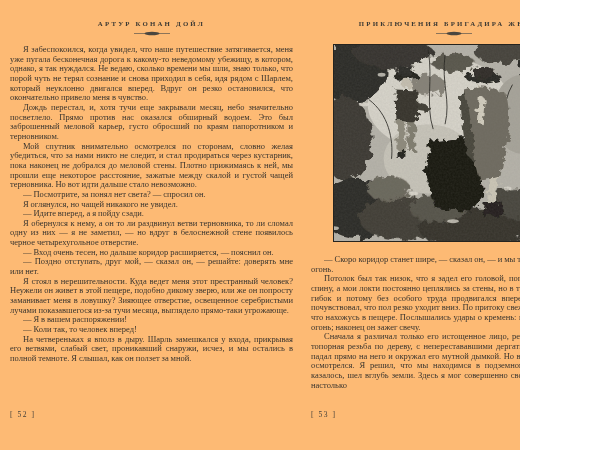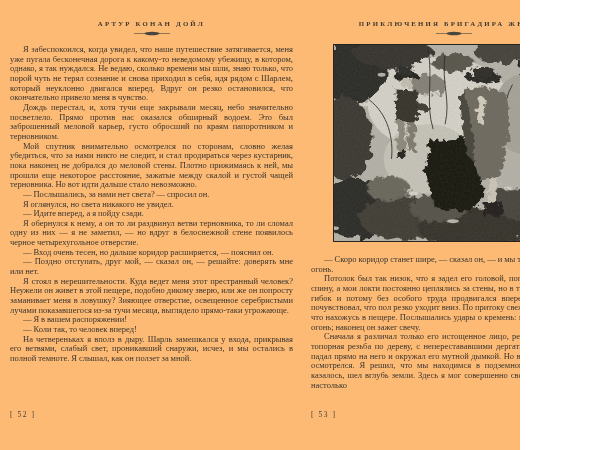--- a/index.html
+++ b/index.html
@@ -63,22 +63,22 @@
   <div class="page page-left">
     <div class="running-head">АРТУР КОНАН ДОЙЛ</div>
     <svg class="flourish" width="38" height="5" viewBox="0 0 38 5">
       <line x1="1" y1="2.5" x2="37" y2="2.5" stroke="#5a564e" stroke-width="0.7"></line>
       <ellipse cx="19" cy="2.5" rx="7.5" ry="1.7" fill="#4a463f"></ellipse>
     </svg>
     <div class="text-block">
         <p class="para">Я забеспокоился, когда увидел, что наше путешествие затягивается, меня уже пугала бесконечная дорога к какому-то неведомому убежищу, в котором, однако, я так нуждался. Не ведаю, сколько времени мы шли, знаю только, что порой чуть не терял сознание и снова приходил в себя, идя рядом с Шарлем, который неуклонно двигался вперед. Вдруг он резко остановился, что окончательно привело меня в чувство.</p>
         <p class="para">Дождь перестал, и, хотя тучи еще закрывали месяц, небо значительно посветлело. Прямо против нас оказался обширный водоем. Это был заброшенный меловой карьер, густо обросший по краям папоротником и терновником.</p>
         <p class="para">Мой спутник внимательно осмотрелся по сторонам, словно желая убедиться, что за нами никто не следит, и стал продираться через кустарник, пока наконец не добрался до меловой стены. Плотно прижимаясь к ней, мы прошли еще некоторое расстояние, зажатые между скалой и густой чащей терновника. Но вот идти дальше стало невозможно.</p>
-        <p class="para">— Послышались, за нами нет света? — спросил он.</p>
-        <p class="para">Я оглянулся, но света никакого не увидел.</p>
+        <p class="para">— Посмотрите, за понял нет света? — спросил он.</p>
+        <p class="para">Я оглянулся, но чащей никакого не увидел.</p>
         <p class="para">— Идите вперед, а я пойду сзади.</p>
         <p class="para">Я обернулся к нему, а он то ли раздвинул ветви терновника, то ли сломал одну из них — я не заметил, — но вдруг в белоснежной стене появилось черное четырехугольное отверстие.</p>
         <p class="para">— Вход очень тесен, но дальше коридор расширяется, — пояснил он.</p>
         <p class="para">— Поздно отступать, друг мой, — сказал он, — решайте: доверять мне или нет.</p>
         <p class="para">Я стоял в нерешительности. Куда ведет меня этот престранный человек? Неужели он живет в этой пещере, подобно дикому зверю, или же он попросту заманивает меня в ловушку? Зияющее отверстие, освещенное серебристыми лучами показавшегося из-за тучи месяца, выглядело прямо-таки угрожающе.</p>
         <p class="para">— Я в вашем распоряжении!</p>
         <p class="para">— Коли так, то человек вперед!</p>
         <p class="para">На четвереньках я вполз в дыру. Шарль замешкался у входа, прикрывая его ветвями, слабый свет, проникавший снаружи, исчез, и мы остались в полной темноте. Я слышал, как он ползет за мной.</p>
       </div>
     <div class="folio">[ 52 ]</div>

